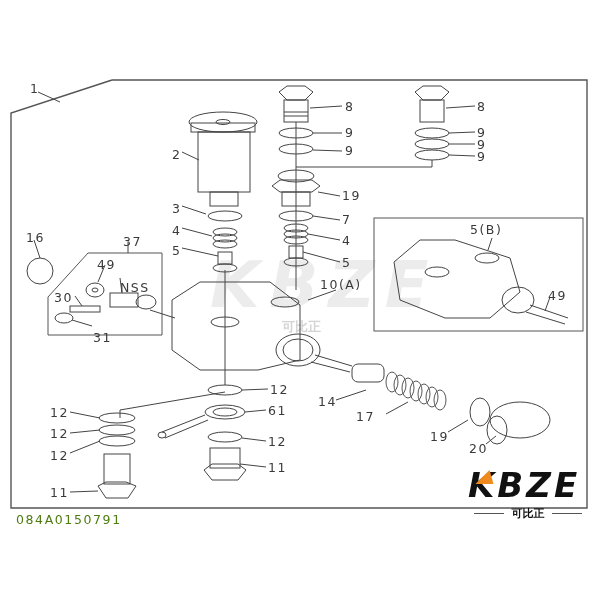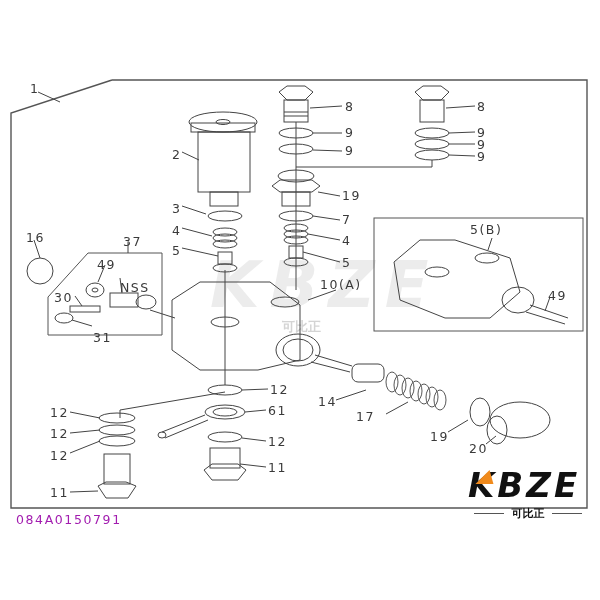--- a/index.html
+++ b/index.html
@@ -1,20 +1,20 @@
 <!DOCTYPE html>
 <html><head>
 <meta charset="utf-8">
 <style>
   html,body{margin:0;padding:0;background:#ffffff;}
   #canvas{position:relative;width:600px;height:600px;background:#fff;overflow:hidden;
     font-family:"DejaVu Sans","Liberation Sans",sans-serif;color:#333;}
   svg.art{position:absolute;left:0;top:0;width:600px;height:600px;}
   .lbl{position:absolute;font-size:12.5px;letter-spacing:1.5px;color:#3a3a3a;line-height:1;white-space:nowrap;}
-  .code{position:absolute;left:16px;top:512px;font-size:12.5px;letter-spacing:1.6px;color:#a21caf;}
+  .code{position:absolute;left:16px;top:512px;font-size:12.5px;letter-spacing:1.6px;color:#4d7c0f;}
   .logo{position:absolute;left:468px;top:468px;width:120px;height:52px;}
   .logo .word{position:absolute;left:0;top:0;font-family:"DejaVu Sans",sans-serif;font-weight:bold;font-style:italic;font-size:34px;letter-spacing:3px;color:#111;line-height:1;}
   .logo .accent{position:absolute;left:10px;top:2px;width:0;height:0;border-left:9px solid transparent;border-right:9px solid transparent;border-bottom:14px solid #f08a1c;transform:skewX(-20deg);}
   .logo .sub{position:absolute;left:0;top:38px;width:120px;text-align:center;font-size:11px;font-weight:bold;color:#111;}
   .logo .sub:before,.logo .sub:after{content:"";position:absolute;top:7px;width:30px;border-top:1px solid #555;}
   .logo .sub:before{left:6px}.logo .sub:after{right:6px}
   .ghost{position:absolute;left:210px;top:248px;font-size:64px;font-weight:bold;font-style:italic;color:rgba(200,200,200,0.35);letter-spacing:10px;}
   .ghost-sub{position:absolute;left:282px;top:318px;font-size:13px;color:rgba(170,170,170,0.5);font-weight:bold;}
 </style>
 </head>

